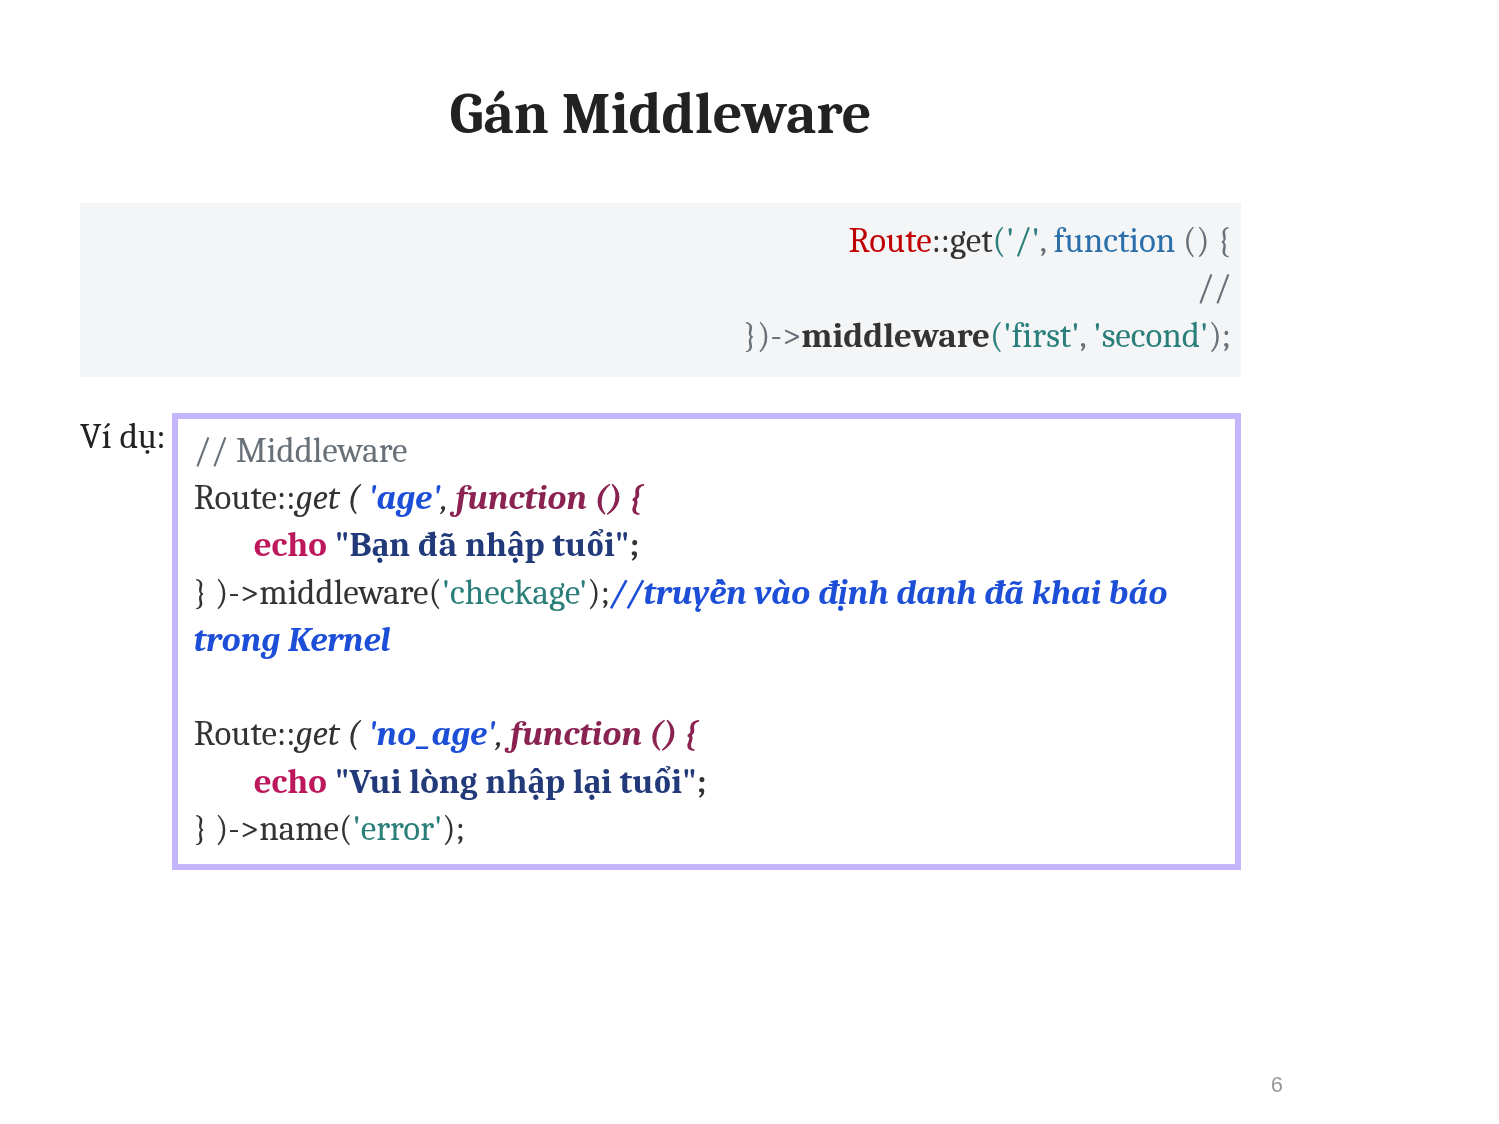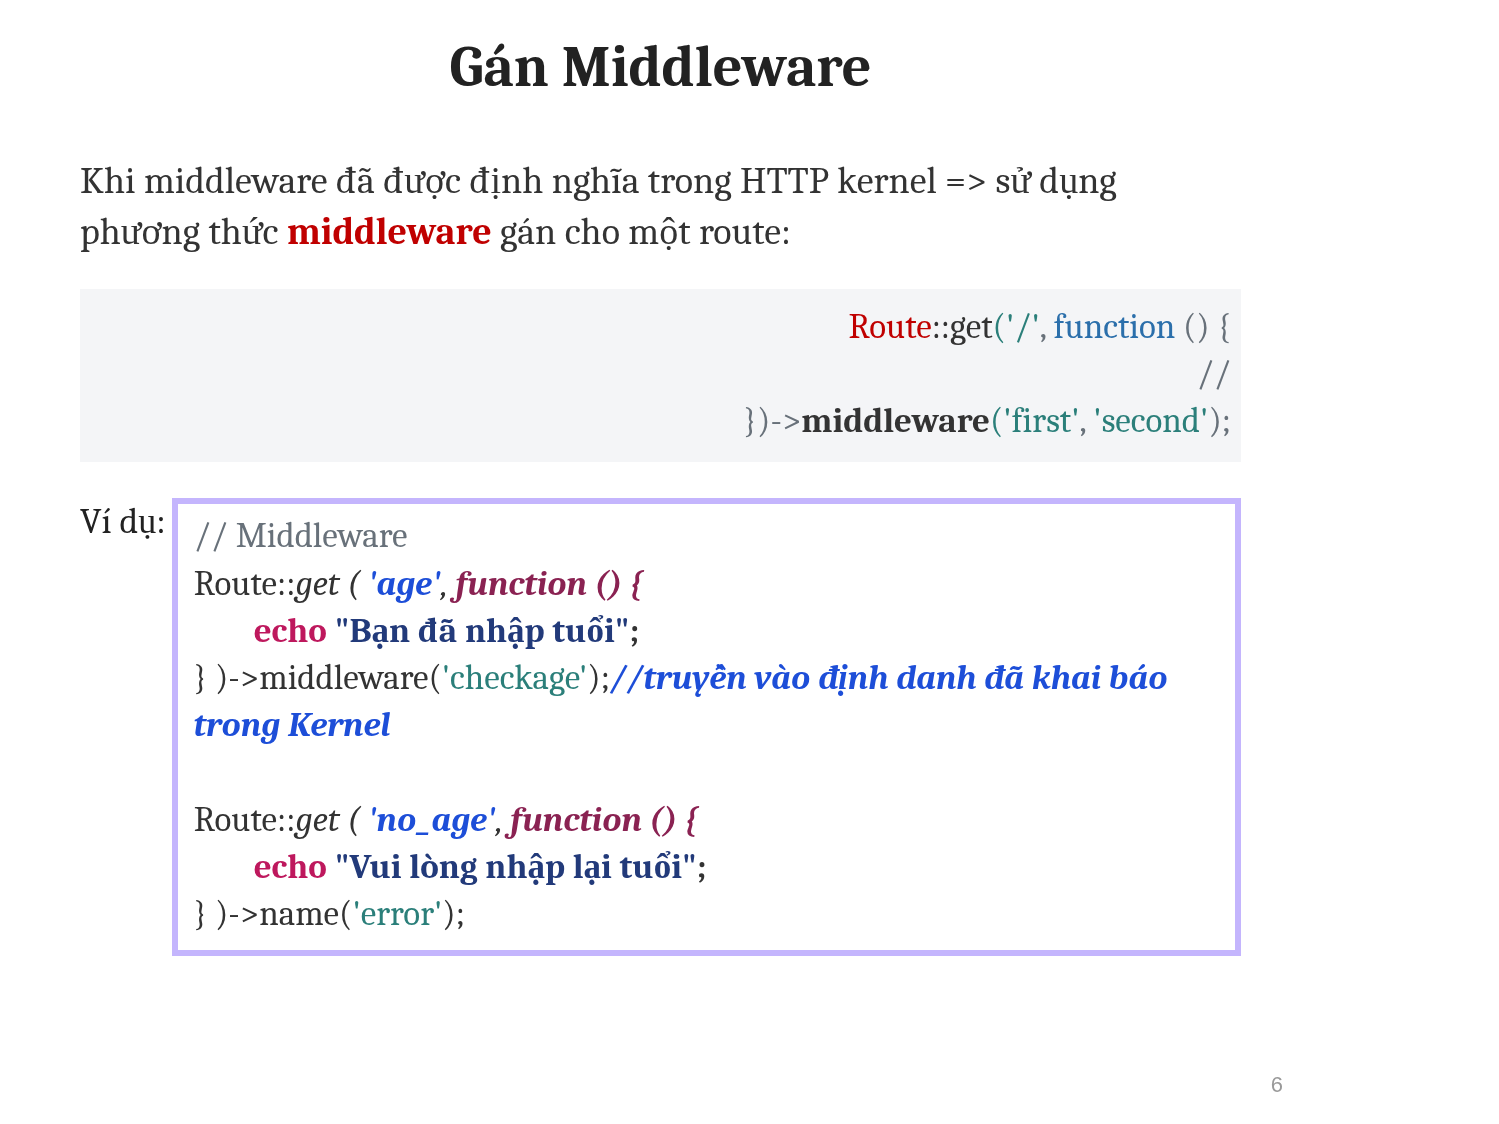--- a/index.html
+++ b/index.html
@@ -1,20 +1,20 @@
 <!DOCTYPE html>
 <html><head>
 <meta charset="utf-8">
 <style>
   * { margin: 0; padding: 0; box-sizing: border-box; }
   html, body { width: 1499px; height: 1124px; background: #ffffff; font-family: Cambria, Georgia, 'Times New Roman', serif; }
   .slide {
     width: 1321px;
     height: 1124px;
-    padding: 34px 80px 40px 80px;
+    padding: 81px 80px 40px 80px;
     position: relative;
   }
   .title {
     text-align: center;
     font-size: 58px;
     font-weight: bold;
     color: #222;
     margin-bottom: 55px;
   }
   .paragraph {
@@ -80,23 +80,20 @@
     font-family: Arial, sans-serif;
   }
 </style>
 </head>
 <body>
 
 <div class="slide">
 
   <h1 class="title">Gán Middleware</h1>
 
-  <p class="paragraph">
-    <span>Khi middleware đã được định nghĩa trong HTTP kernel =&gt; sử dụng phương thức </span><span class="kw-red">middleware</span><span> gán cho một route:</span>
-  </p>
 
   <div class="code-block-1">
     <div>
       <span class="c-red">Route</span><span class="c-dark">::get</span><span class="c-teal">(</span><span class="c-teal">'/'</span><span class="c-gray">, </span><span class="c-blue">function </span><span class="c-gray">() {</span>
     </div>
     <div>
       <span class="c-gray"> //</span>
     </div>
     <div>
       <span class="c-gray">})-&gt;</span><span class="c-dark bold">middleware</span><span class="c-teal">(</span><span class="c-teal">'first'</span><span class="c-gray">, </span><span class="c-teal">'second'</span><span class="c-gray">);</span>

